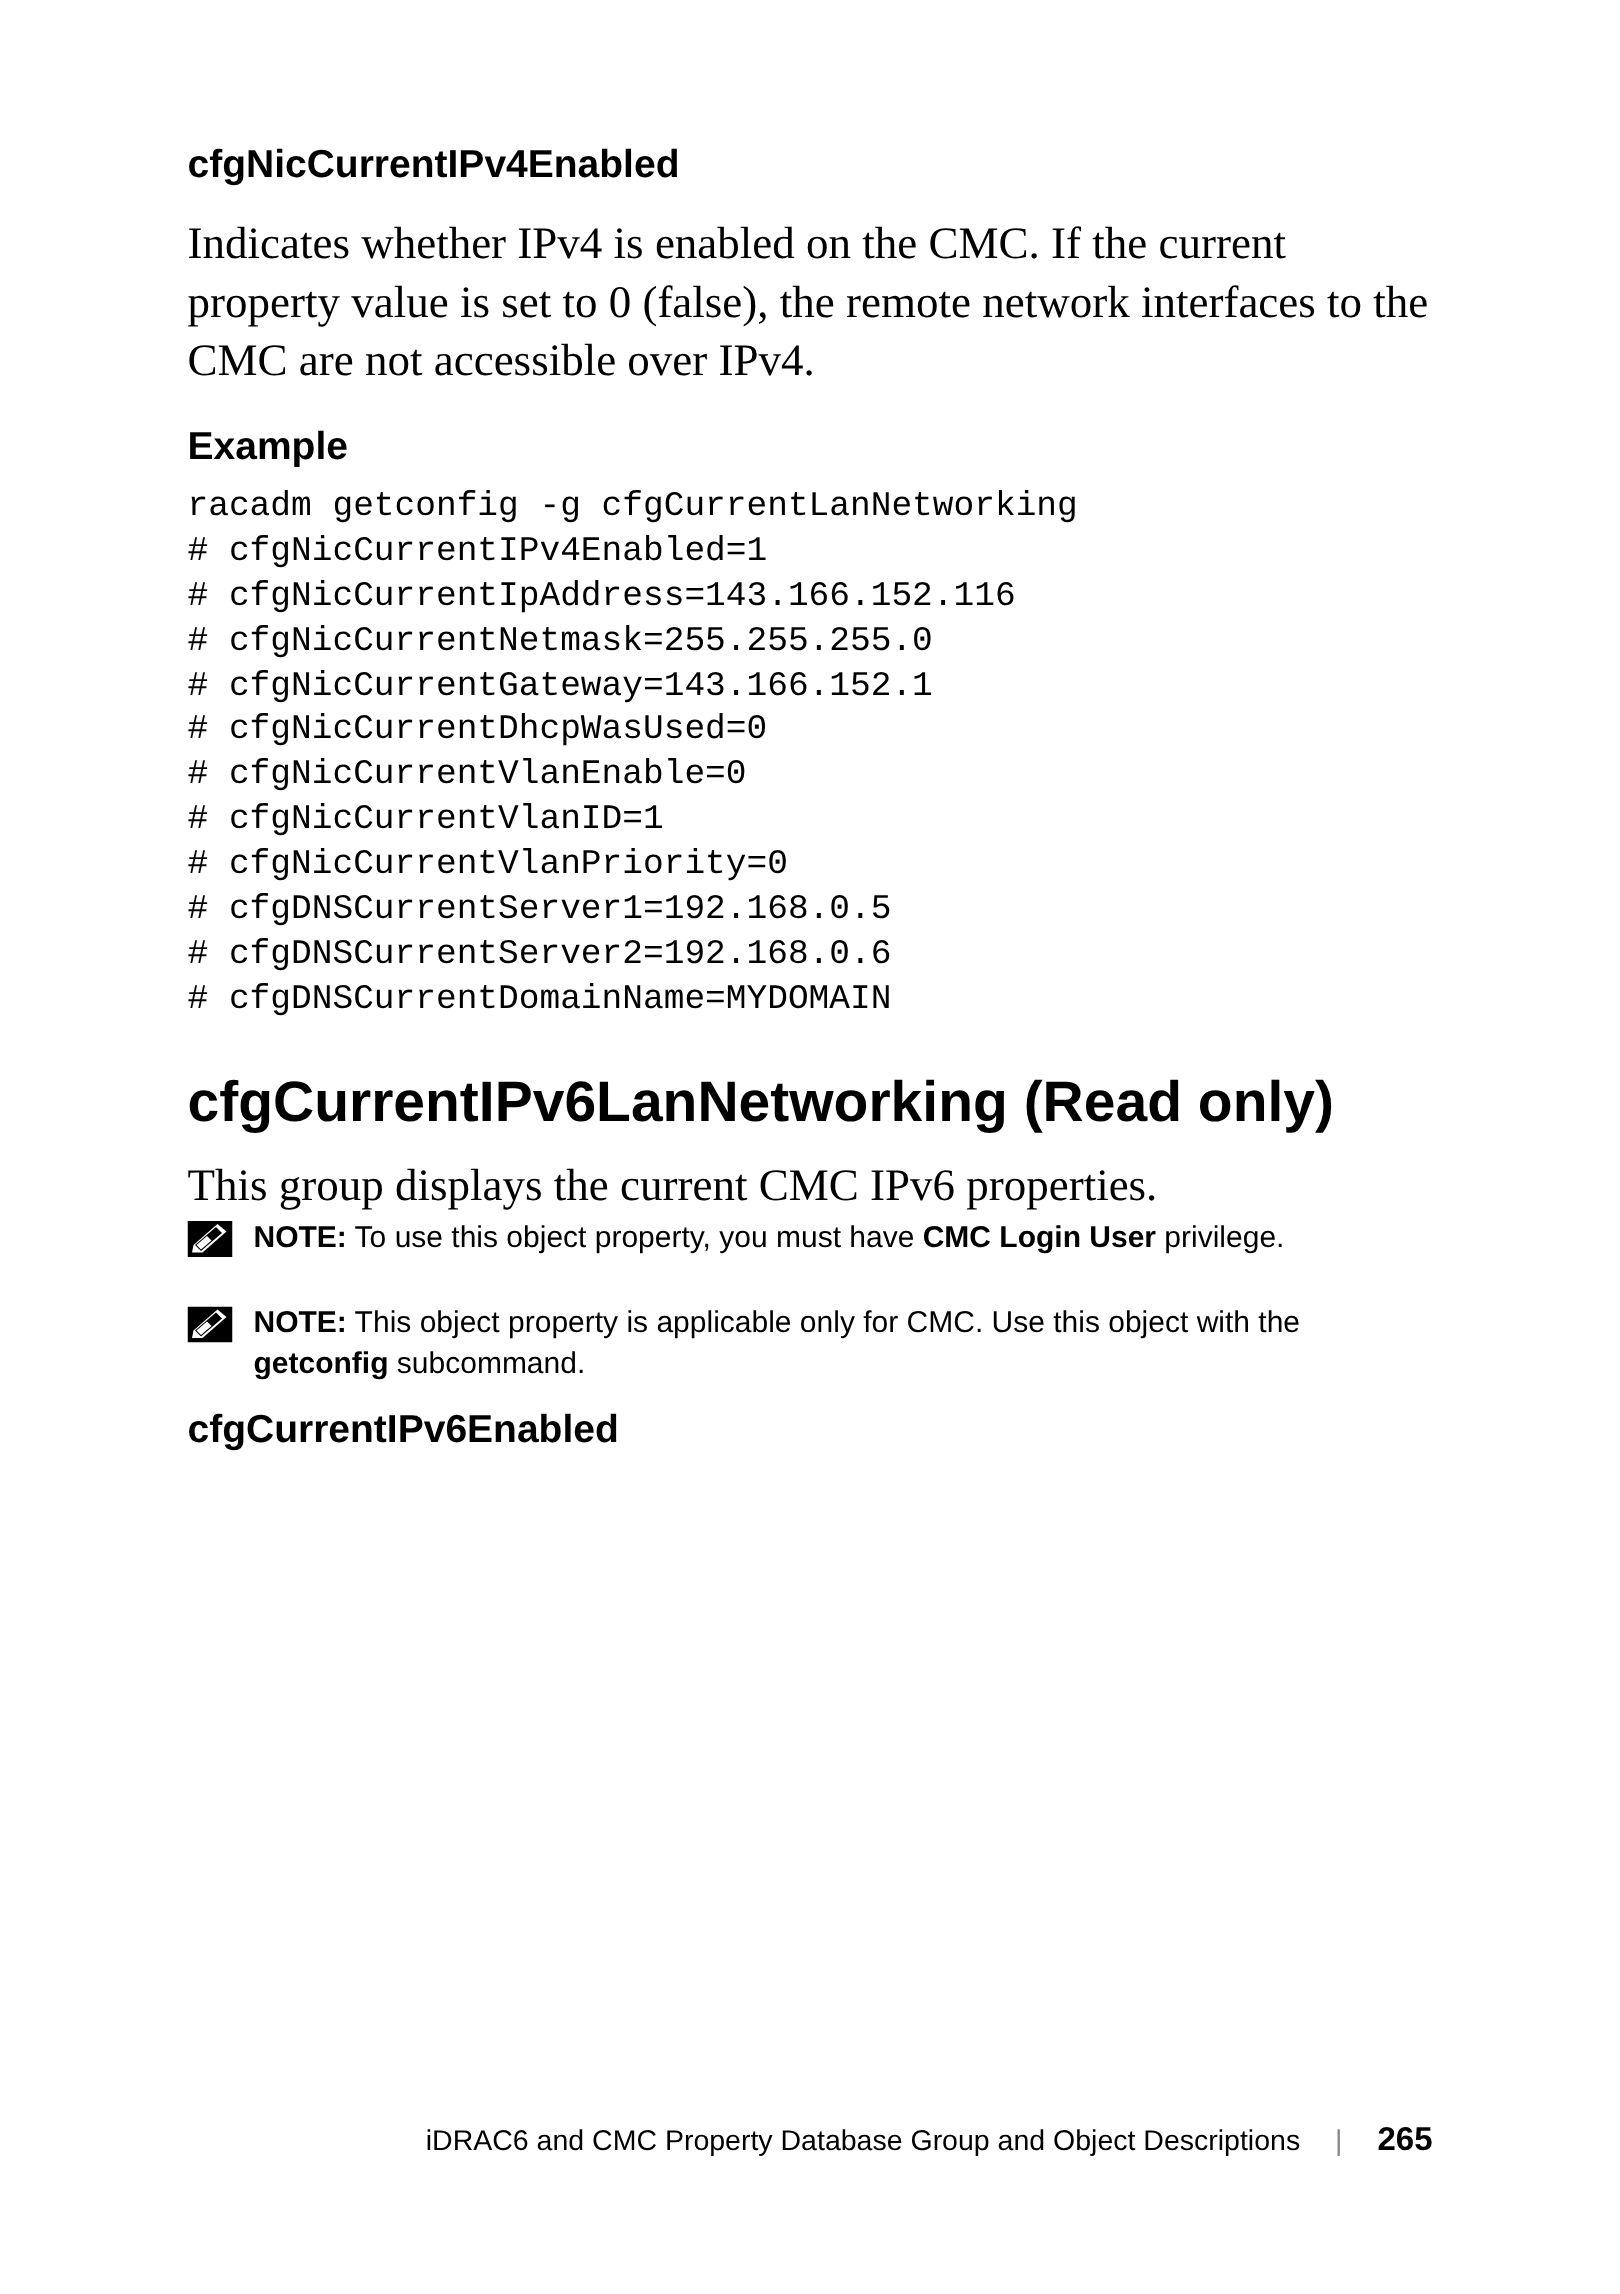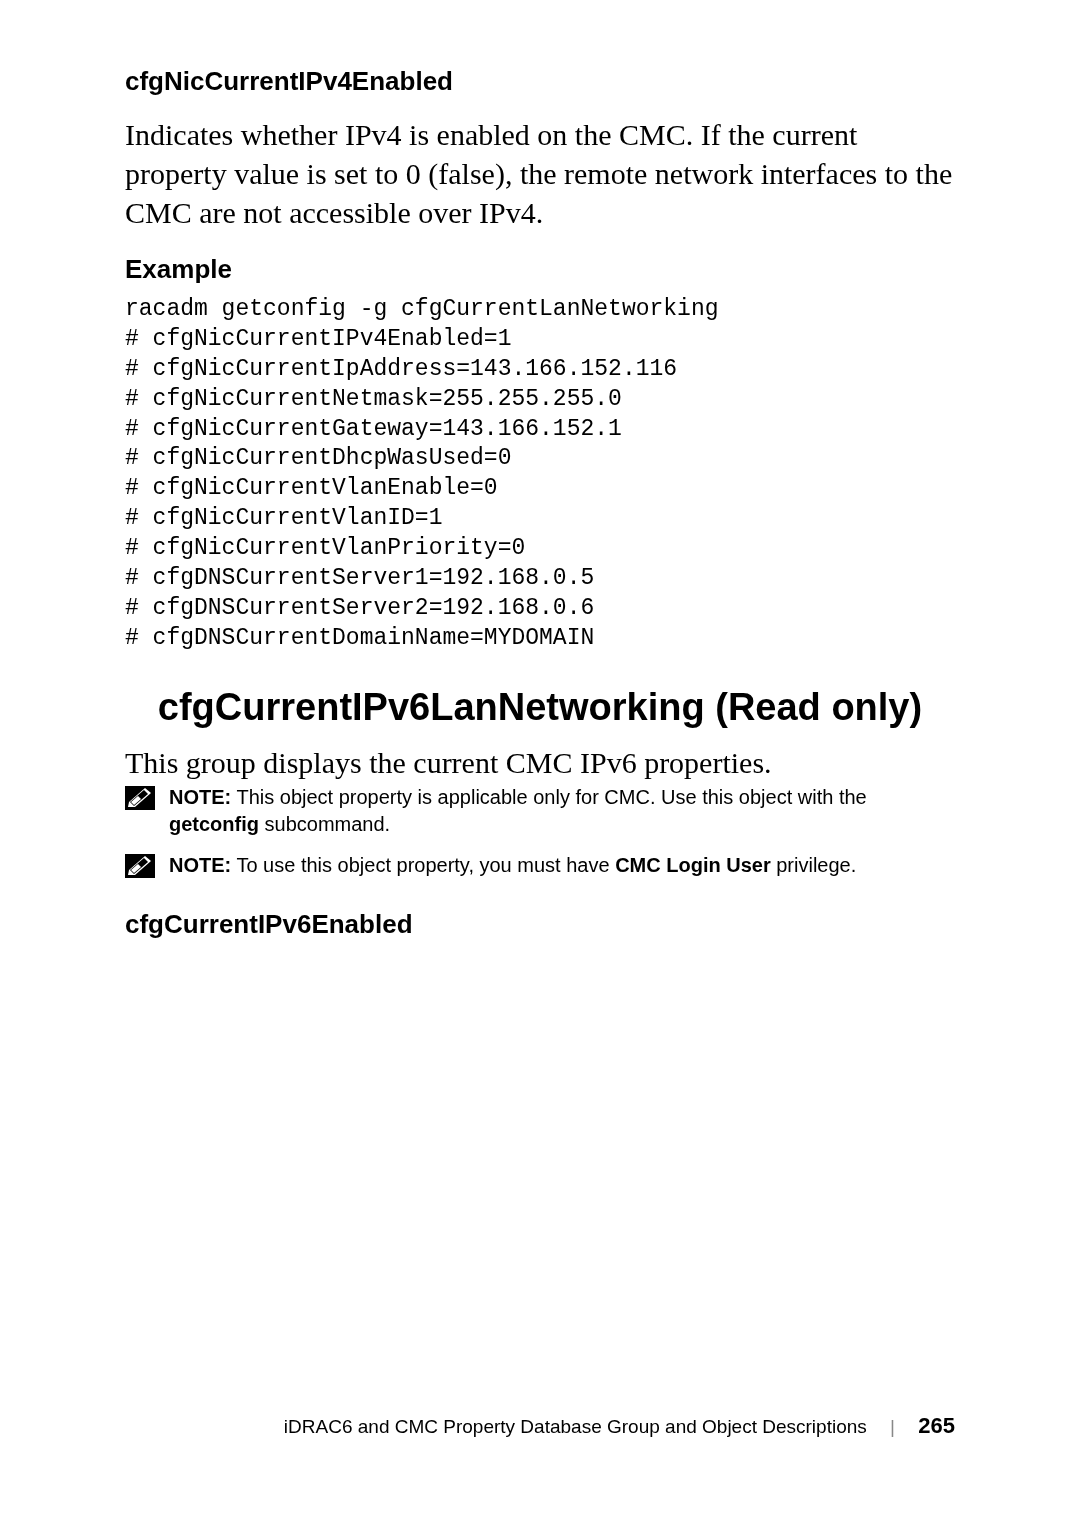--- a/index.html
+++ b/index.html
@@ -6,37 +6,36 @@
     margin: 0;
     padding: 0;
     width: 1080px;
     height: 1529px;
     background: #ffffff;
     font-family: Georgia, 'Times New Roman', serif;
     color: #000;
     box-sizing: border-box;
   }
   .page {
-    padding: 66px 125px 60px 125px;
+    padding: 94px 125px 60px 125px;
     box-sizing: border-box;
     position: relative;
     height: 100%;
   }
   .h2 {
     font-family: Arial, Helvetica, sans-serif;
     font-weight: bold;
     font-size: 26px;
     margin: 0 0 18px 0;
   }
   .h1 {
     font-family: Arial, Helvetica, sans-serif;
     font-weight: bold;
     font-size: 38px;
     margin: 32px 0 14px 0;
-    text-align: center;
   }
   .h3 {
     font-family: Arial, Helvetica, sans-serif;
     font-weight: bold;
     font-size: 26px;
     margin: 0 0 10px 0;
   }
   .body-text {
     font-family: Georgia, 'Times New Roman', serif;
     font-size: 30px;
@@ -119,48 +118,48 @@
 # cfgNicCurrentVlanEnable=0
 # cfgNicCurrentVlanID=1
 # cfgNicCurrentVlanPriority=0
 # cfgDNSCurrentServer1=192.168.0.5
 # cfgDNSCurrentServer2=192.168.0.6
 # cfgDNSCurrentDomainName=MYDOMAIN</div>
 
   <div class="h1">cfgCurrentIPv6LanNetworking (Read only)</div>
   <p class="body-text" style="margin-bottom:2px">This group displays the current CMC IPv6 properties.</p>
 
+  <div class="note-row" style="margin-bottom:30px">
+    <span class="note-icon">
+      <svg viewBox="0 0 30 24">
+          <polygon points="0,0 30,0 30,24 0,24" fill="#000"></polygon>
+          <polygon points="4,16 20,2 26,7 10,21 3,21" fill="#fff"></polygon>
+          <polygon points="5,16 19,4 23,8 9,20" fill="#000"></polygon>
+          <polygon points="6,16 13,10 16,13 9,19" fill="#fff"></polygon>
+        </svg>
+    </span>
+    <div class="note-text">
+      <span class="note-label">NOTE:</span><span> To use this object property, you must have </span><span class="bold-inline">CMC Login User</span><span> privilege.</span>
+    </div>
+  </div>
+
   <div class="note-row">
     <span class="note-icon">
       <svg viewBox="0 0 30 24">
           <polygon points="0,0 30,0 30,24 0,24" fill="#000"></polygon>
           <polygon points="4,16 20,2 26,7 10,21 3,21" fill="#fff"></polygon>
           <polygon points="5,16 19,4 23,8 9,20" fill="#000"></polygon>
           <polygon points="6,16 13,10 16,13 9,19" fill="#fff"></polygon>
         </svg>
     </span>
     <div class="note-text">
       <span class="note-label">NOTE:</span><span> This object property is applicable only for CMC. Use this object with the </span><span class="bold-inline">getconfig</span><span> subcommand.</span>
     </div>
   </div>
 
-  <div class="note-row" style="margin-bottom:30px">
-    <span class="note-icon">
-      <svg viewBox="0 0 30 24">
-          <polygon points="0,0 30,0 30,24 0,24" fill="#000"></polygon>
-          <polygon points="4,16 20,2 26,7 10,21 3,21" fill="#fff"></polygon>
-          <polygon points="5,16 19,4 23,8 9,20" fill="#000"></polygon>
-          <polygon points="6,16 13,10 16,13 9,19" fill="#fff"></polygon>
-        </svg>
-    </span>
-    <div class="note-text">
-      <span class="note-label">NOTE:</span><span> To use this object property, you must have </span><span class="bold-inline">CMC Login User</span><span> privilege.</span>
-    </div>
-  </div>
-
   <div class="h2">cfgCurrentIPv6Enabled</div>
 
   <div class="footer">
     <span>iDRAC6 and CMC Property Database Group and Object Descriptions</span>
     <span class="divider">|</span>
     <span class="pagenum">265</span>
   </div>
 
 </div>
 

